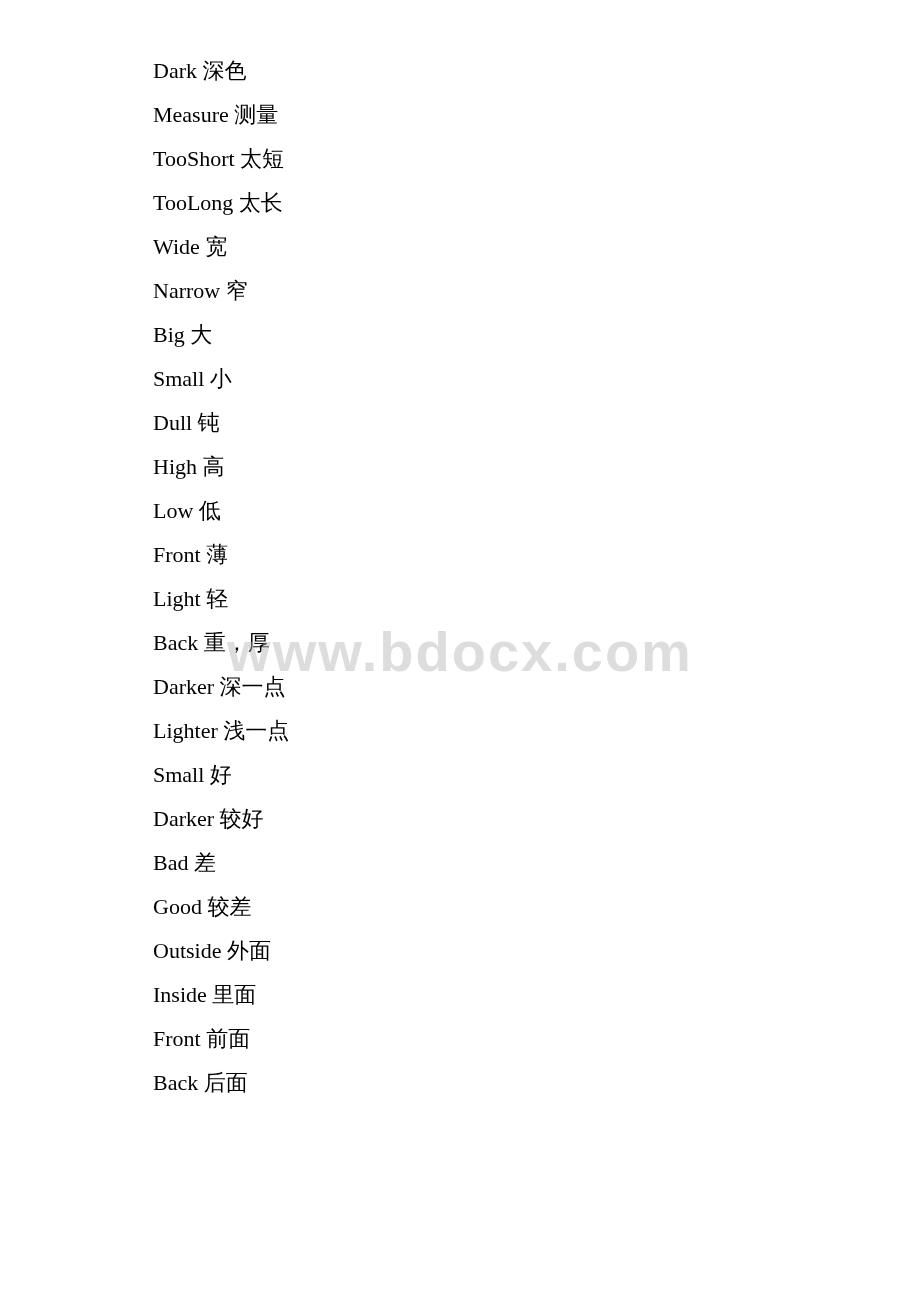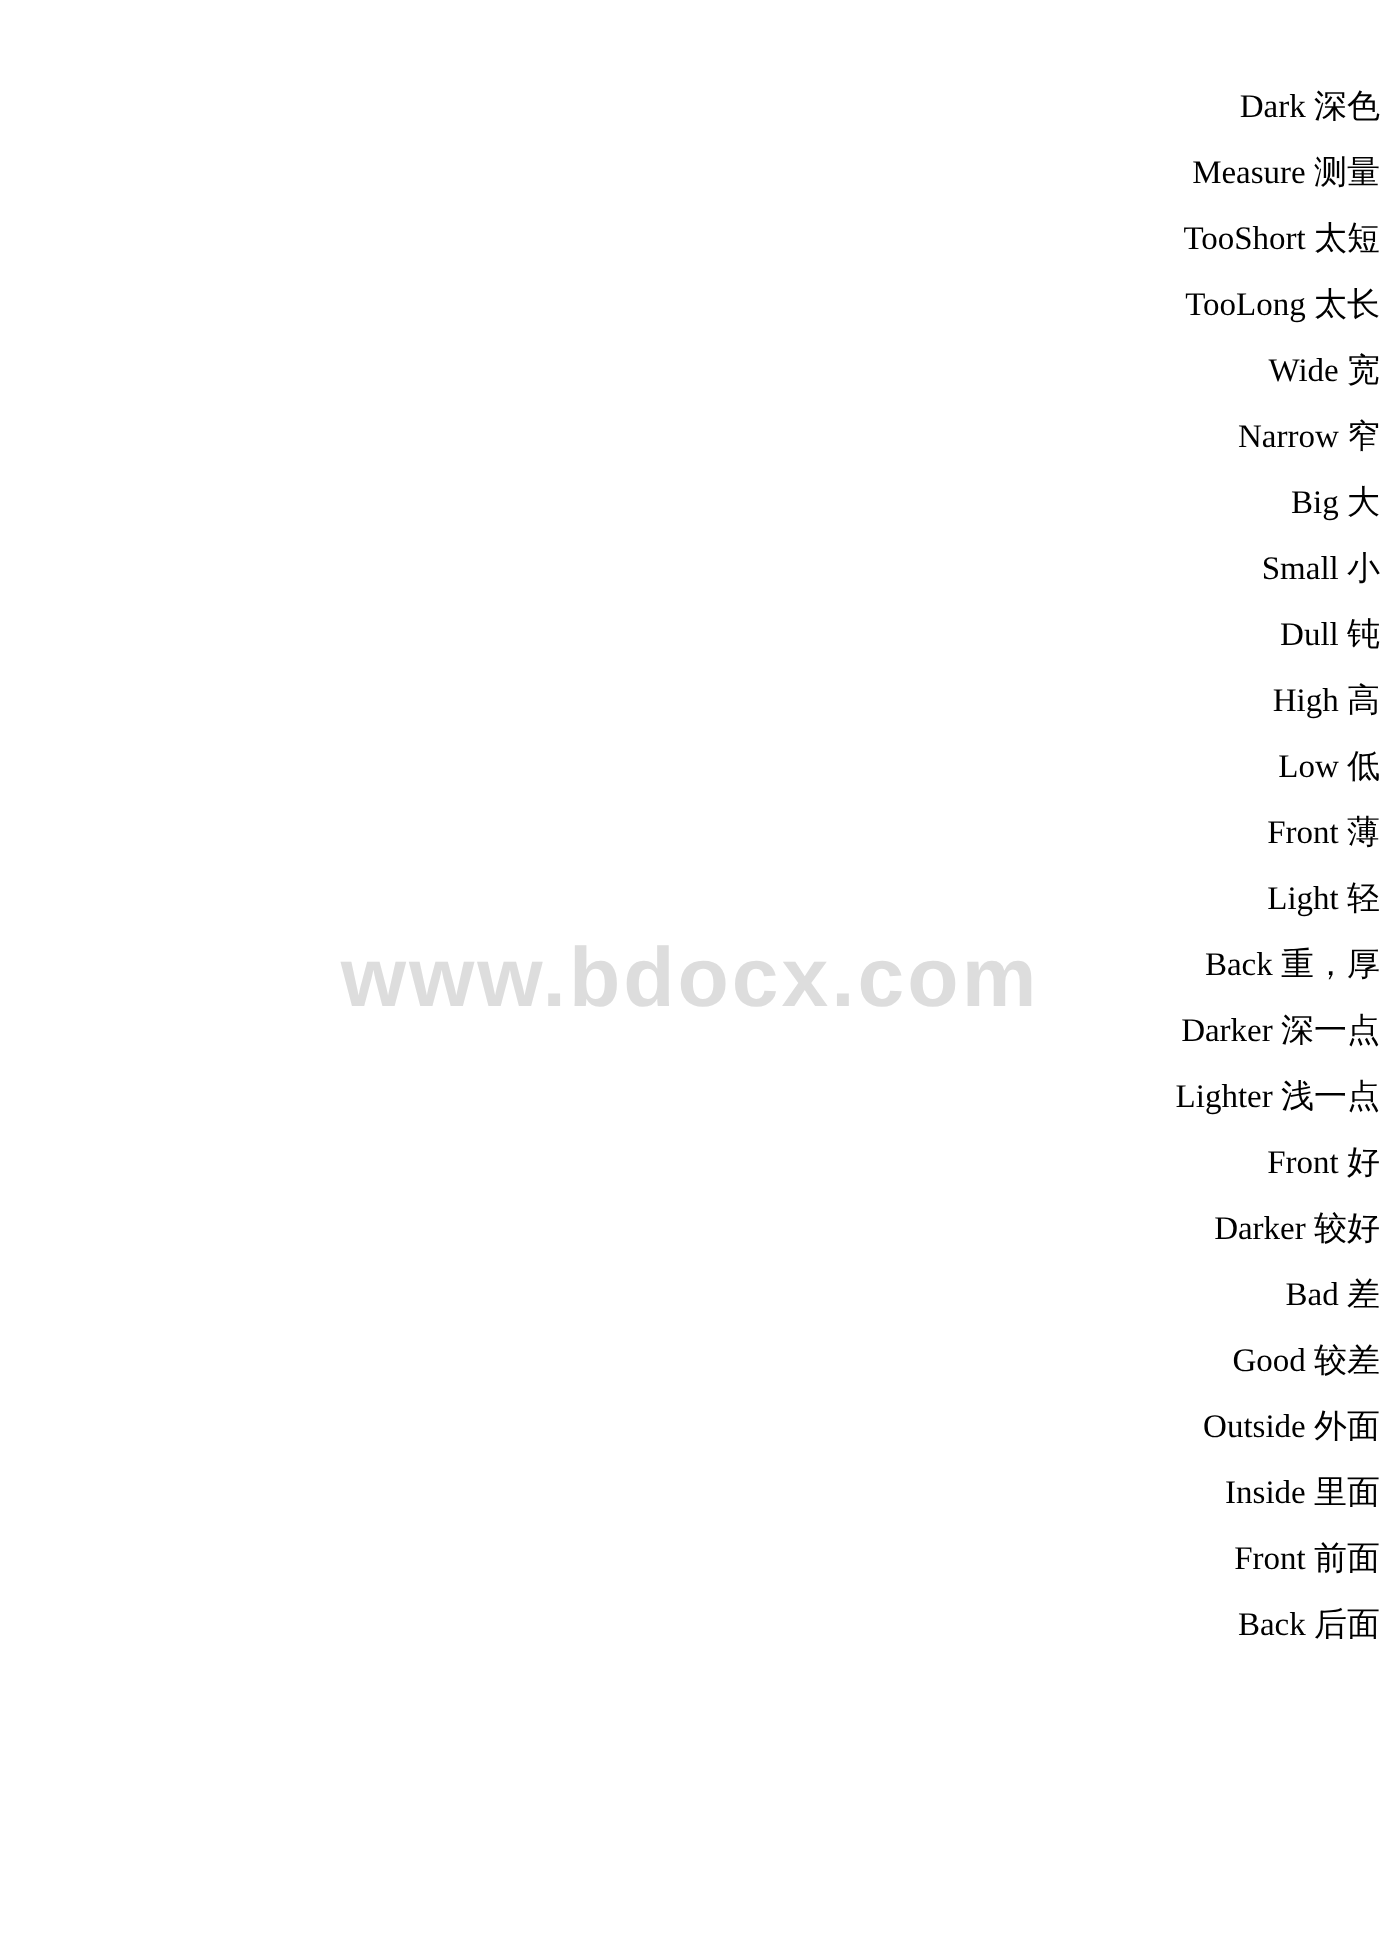--- a/index.html
+++ b/index.html
@@ -1,19 +1,18 @@
 <!DOCTYPE html>
 <html><head>
   <meta charset="utf-8">
   <style>
     * {
       margin: 0;
       padding: 0;
       box-sizing: border-box;
-      text-align: right;
     }
 
     body {
       background-color: #ffffff;
       font-family: "SimSun", "宋体", serif;
       width: 920px;
       min-height: 1302px;
       position: relative;
     }
 
@@ -62,21 +61,21 @@
     <div class="vocab-item">Big 大</div>
     <div class="vocab-item">Small 小</div>
     <div class="vocab-item">Dull 钝</div>
     <div class="vocab-item">High 高</div>
     <div class="vocab-item">Low 低</div>
     <div class="vocab-item">Front 薄</div>
     <div class="vocab-item">Light 轻</div>
     <div class="vocab-item">Back 重，厚</div>
     <div class="vocab-item">Darker 深一点</div>
     <div class="vocab-item">Lighter 浅一点</div>
-    <div class="vocab-item">Front 好</div>
+    <div class="vocab-item">Small 好</div>
     <div class="vocab-item">Darker 较好</div>
     <div class="vocab-item">Bad 差</div>
     <div class="vocab-item">Good 较差</div>
     <div class="vocab-item">Outside 外面</div>
     <div class="vocab-item">Inside 里面</div>
     <div class="vocab-item">Front 前面</div>
     <div class="vocab-item">Back 后面</div>
   </div>
 
 </body></html>

